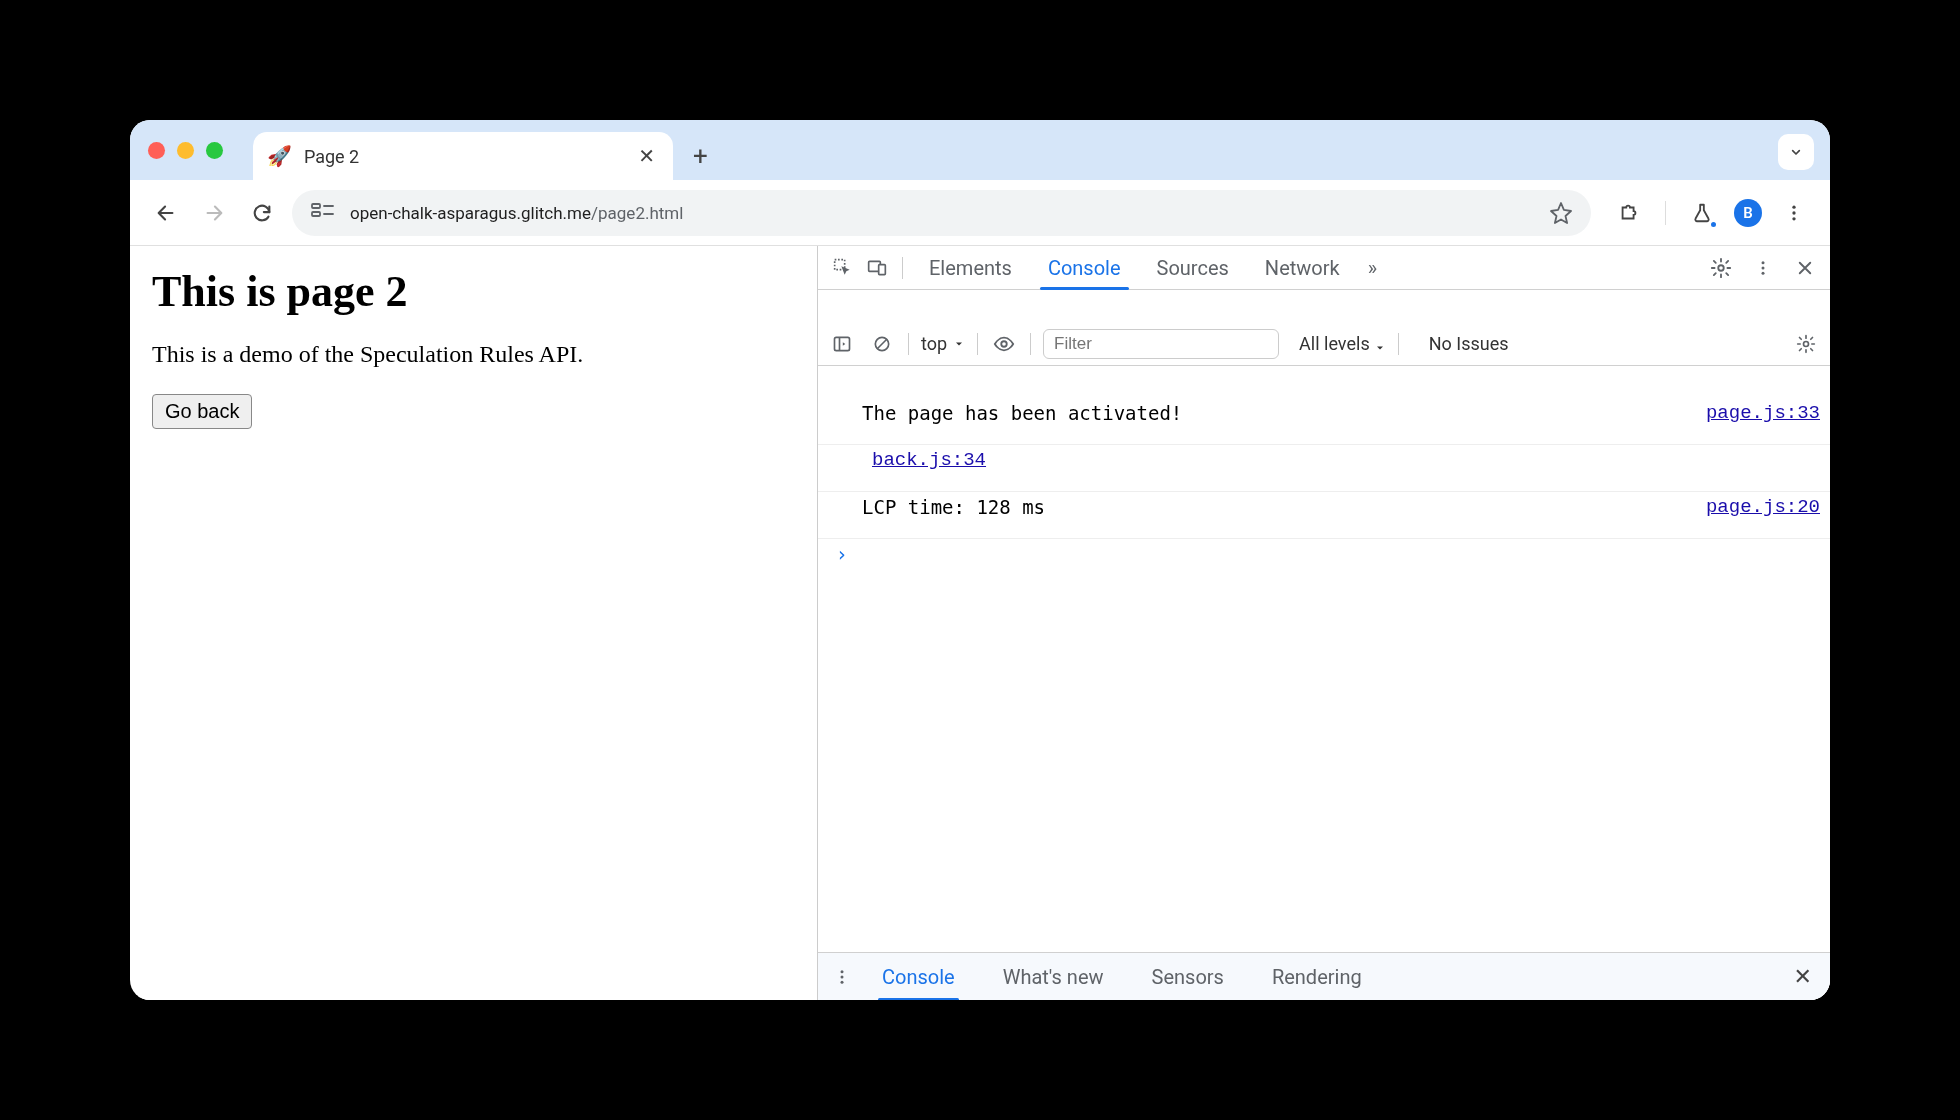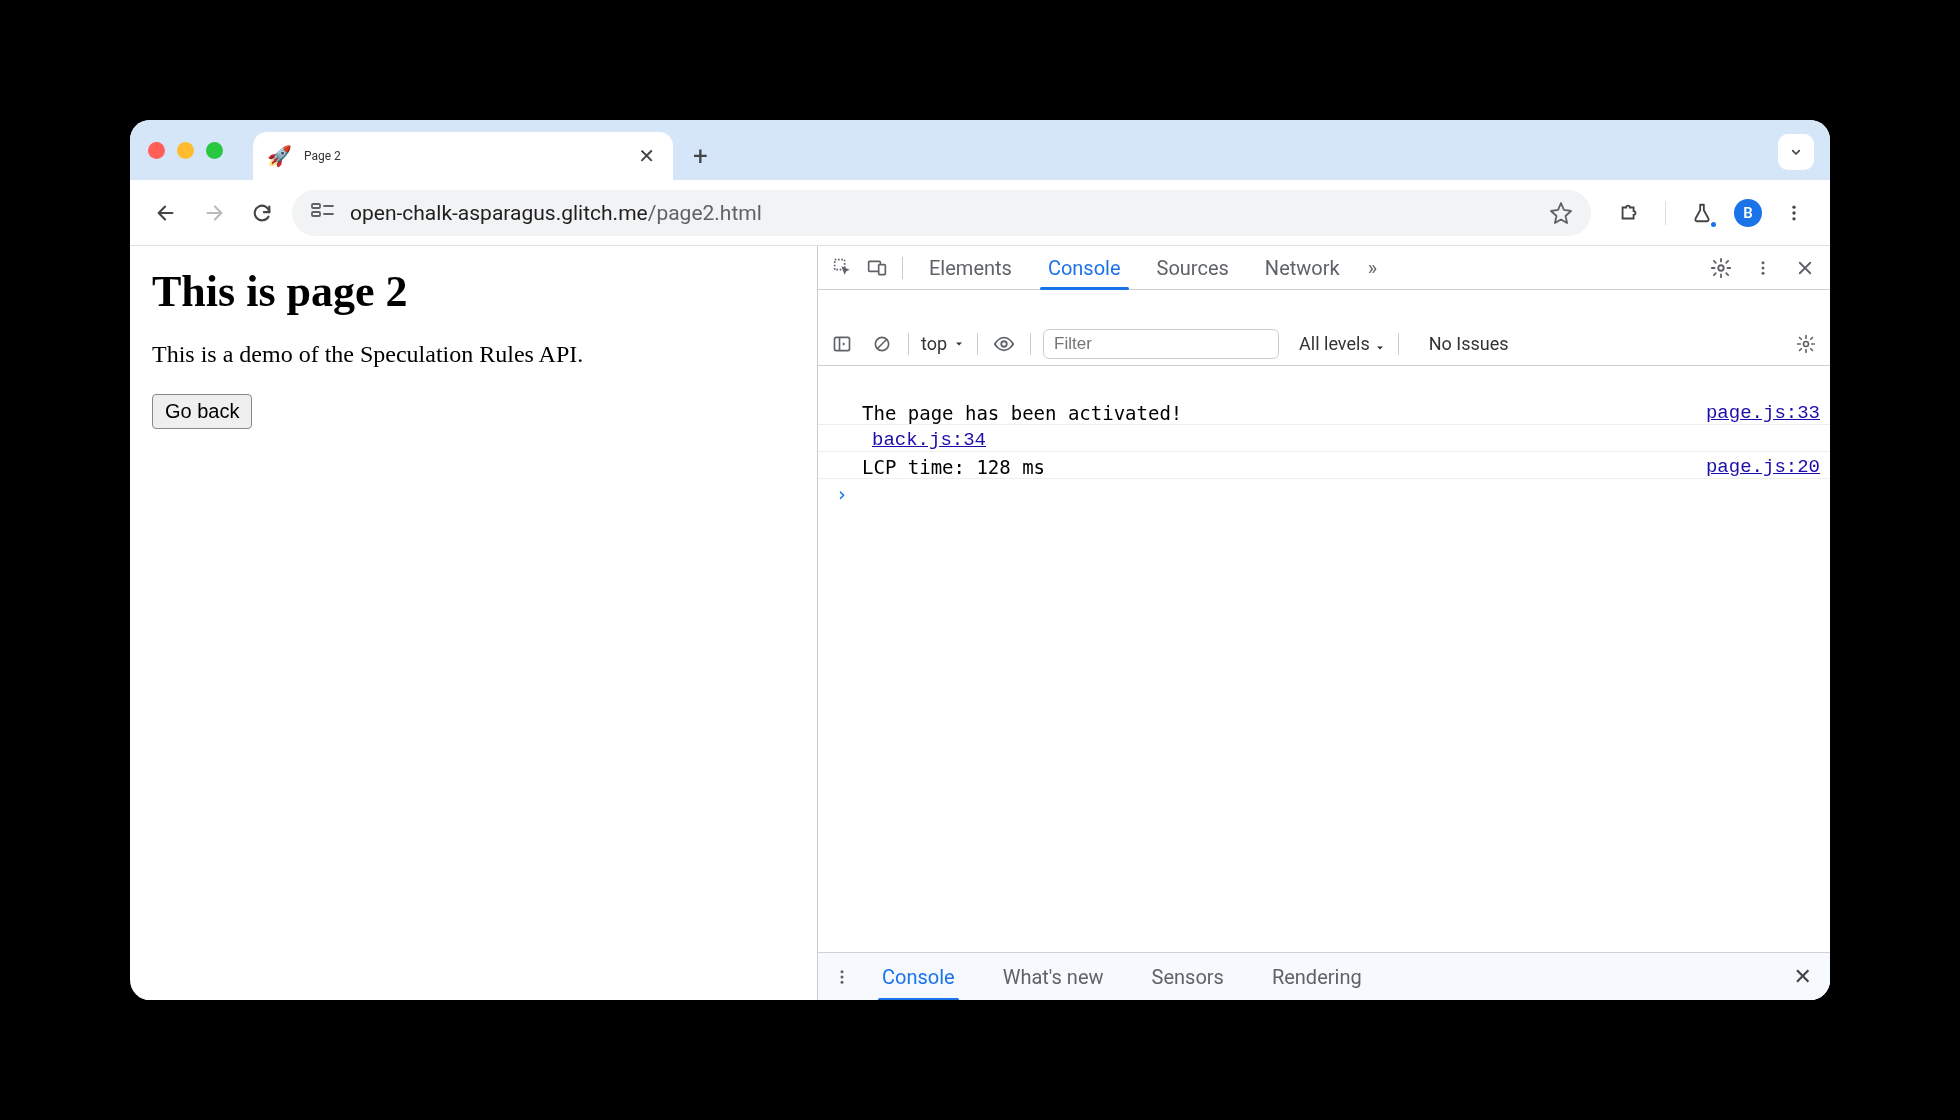--- a/index.html
+++ b/index.html
@@ -48,21 +48,21 @@
     height: 48px;
     width: 420px;
     border-radius: 14px 14px 0 0;
     display: flex;
     align-items: center;
     padding: 0 14px;
     gap: 12px;
     position: relative;
   }
   .tab-icon { font-size: 20px; }
-  .tab-title { font-size: 12px; color: #333; flex: 1; }
+  .tab-title { font-size: 18px; color: #333; flex: 1; }
   .tab-close { font-size: 20px; color: #444; cursor: pointer; padding: 0 4px;}
   .new-tab {
     font-size: 26px;
     color: #444;
     padding: 0 20px;
     cursor: pointer;
     display:flex;
     align-items:center;
     height:48px;
   }
@@ -103,21 +103,21 @@
     height: 46px;
     display: flex;
     align-items: center;
     padding: 0 18px;
     gap: 14px;
   }
   .site-perm {
     width:26px; height:20px;
     display:flex; align-items:center; justify-content:center;
   }
-  .url { font-size: 21px; color:#333; flex:1; white-space:nowrap; overflow:hidden;}
+  .url { font-size: 17px; color:#333; flex:1; white-space:nowrap; overflow:hidden;}
   .url .domain { color:#1f1f1f; }
   .url .path { color:#5f6368; }
   .star { font-size:24px; color:#5f6368; cursor:pointer; }
   .ext-icons { display:flex; align-items:center; gap:14px; padding-left:8px;}
   .ext-icons .divider { width:1px; height:24px; background:#ddd; margin:0 4px;}
   .avatar {
     width:28px; height:28px; border-radius:50%;
     background:#1a73e8; color:#fff;
     display:flex; align-items:center; justify-content:center;
     font-size:15px; font-weight:600;
@@ -186,21 +186,21 @@
     height:30px; width:236px; padding:0 10px;
     font-size:17px; color:#888; 
     display:flex; align-items:center;
   }
   .filter-input input { border:none; outline:none; background:transparent; width:100%; font-size:17px;}
   .levels-select { display:flex; align-items:flex-end; gap:4px; color:#333; font-size:18px; cursor:pointer; margin-left:8px;}
   .no-issues { font-size:18px; color:#333; margin-left:18px;}
 
   .console-body { flex:1; overflow:auto; font-family: Menlo, Consolas, monospace; font-size:19px; }
   .log-row {
-    display:flex; align-items:center; padding:4px 10px 0 44px;
+    display:flex; align-items:center; padding:4px 10px 20px 44px;
     border-bottom:1px solid #eee;
   }
   .log-row .msg { flex:1; white-space:pre; }
   .log-row .src { color:#1a0dab; text-decoration:underline; cursor:pointer; font-family:Liberation Mono, monospace;margin-left:10px;}
   .log-row .num { color:#1a1aa6; }
   .prompt-row { padding:4px 10px 4px 18px; color:#1a73e8; font-family:Menlo,monospace; }
 
   .dt-drawer {
     height:48px; border-top:1px solid #d0d0d0;
     display:flex; align-items:center; padding:0 10px; gap:4px;

